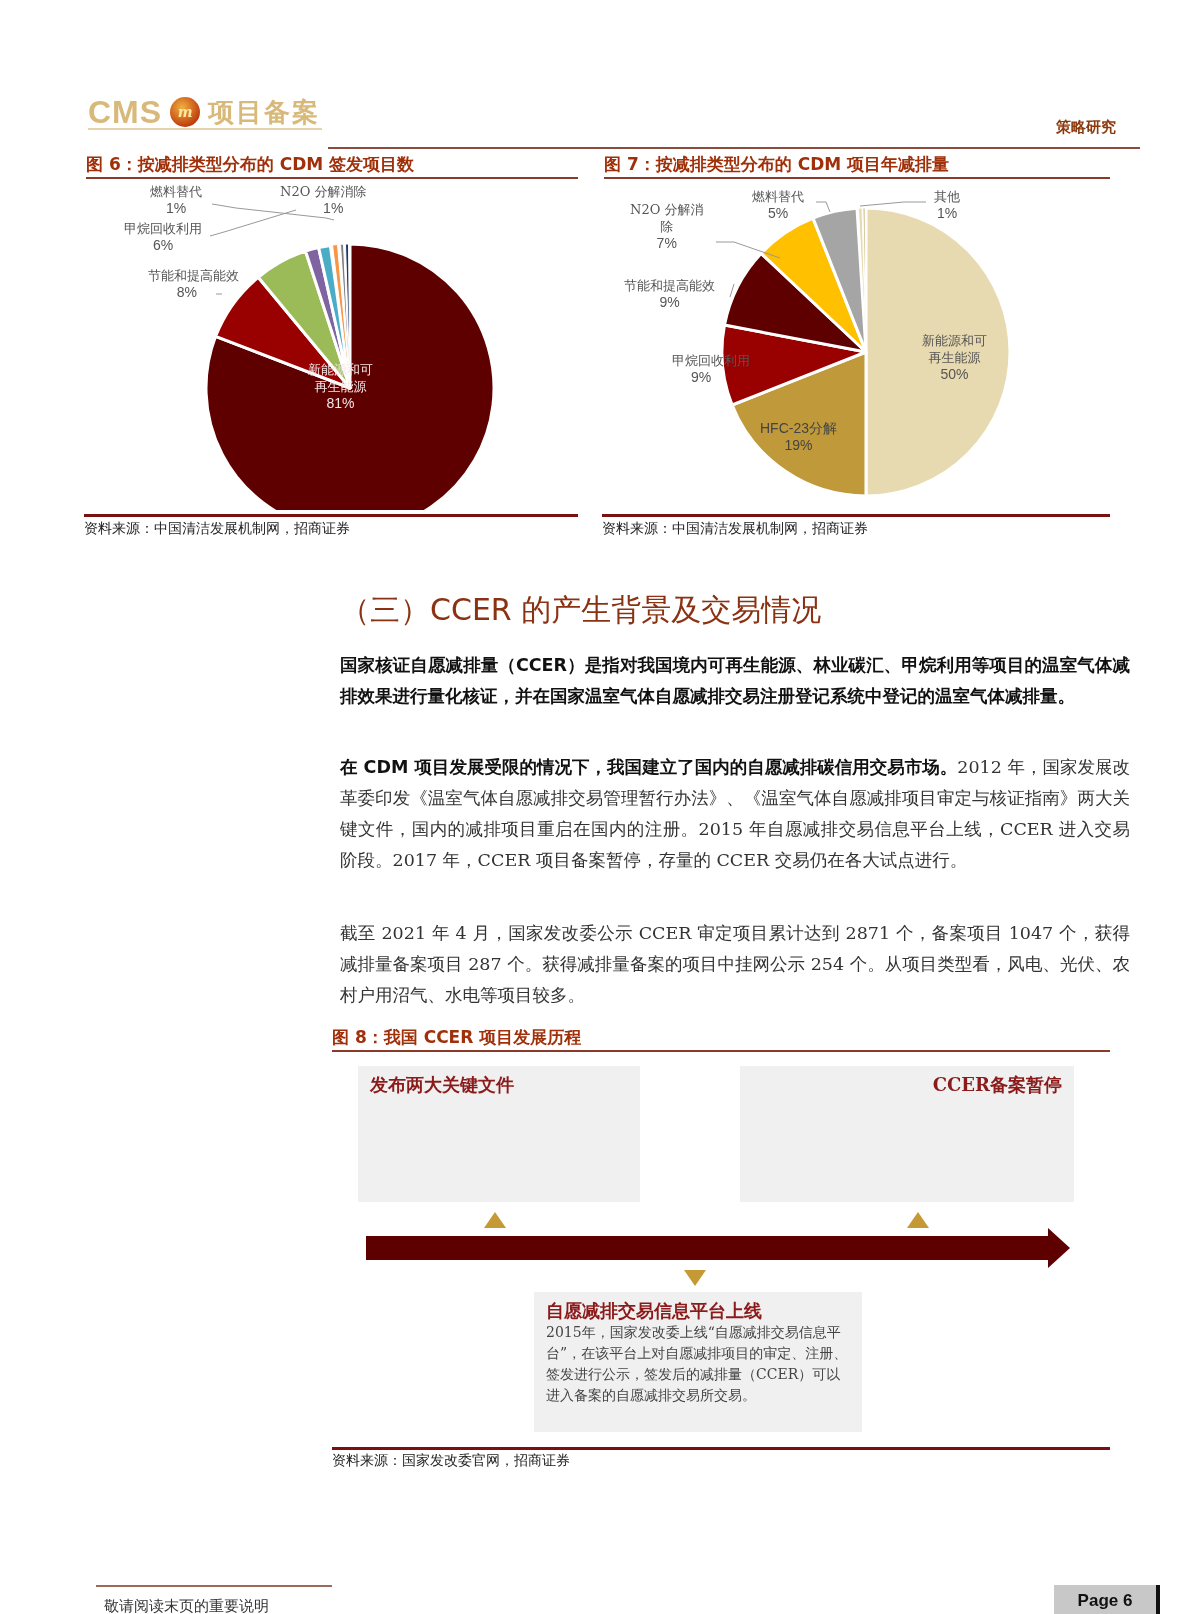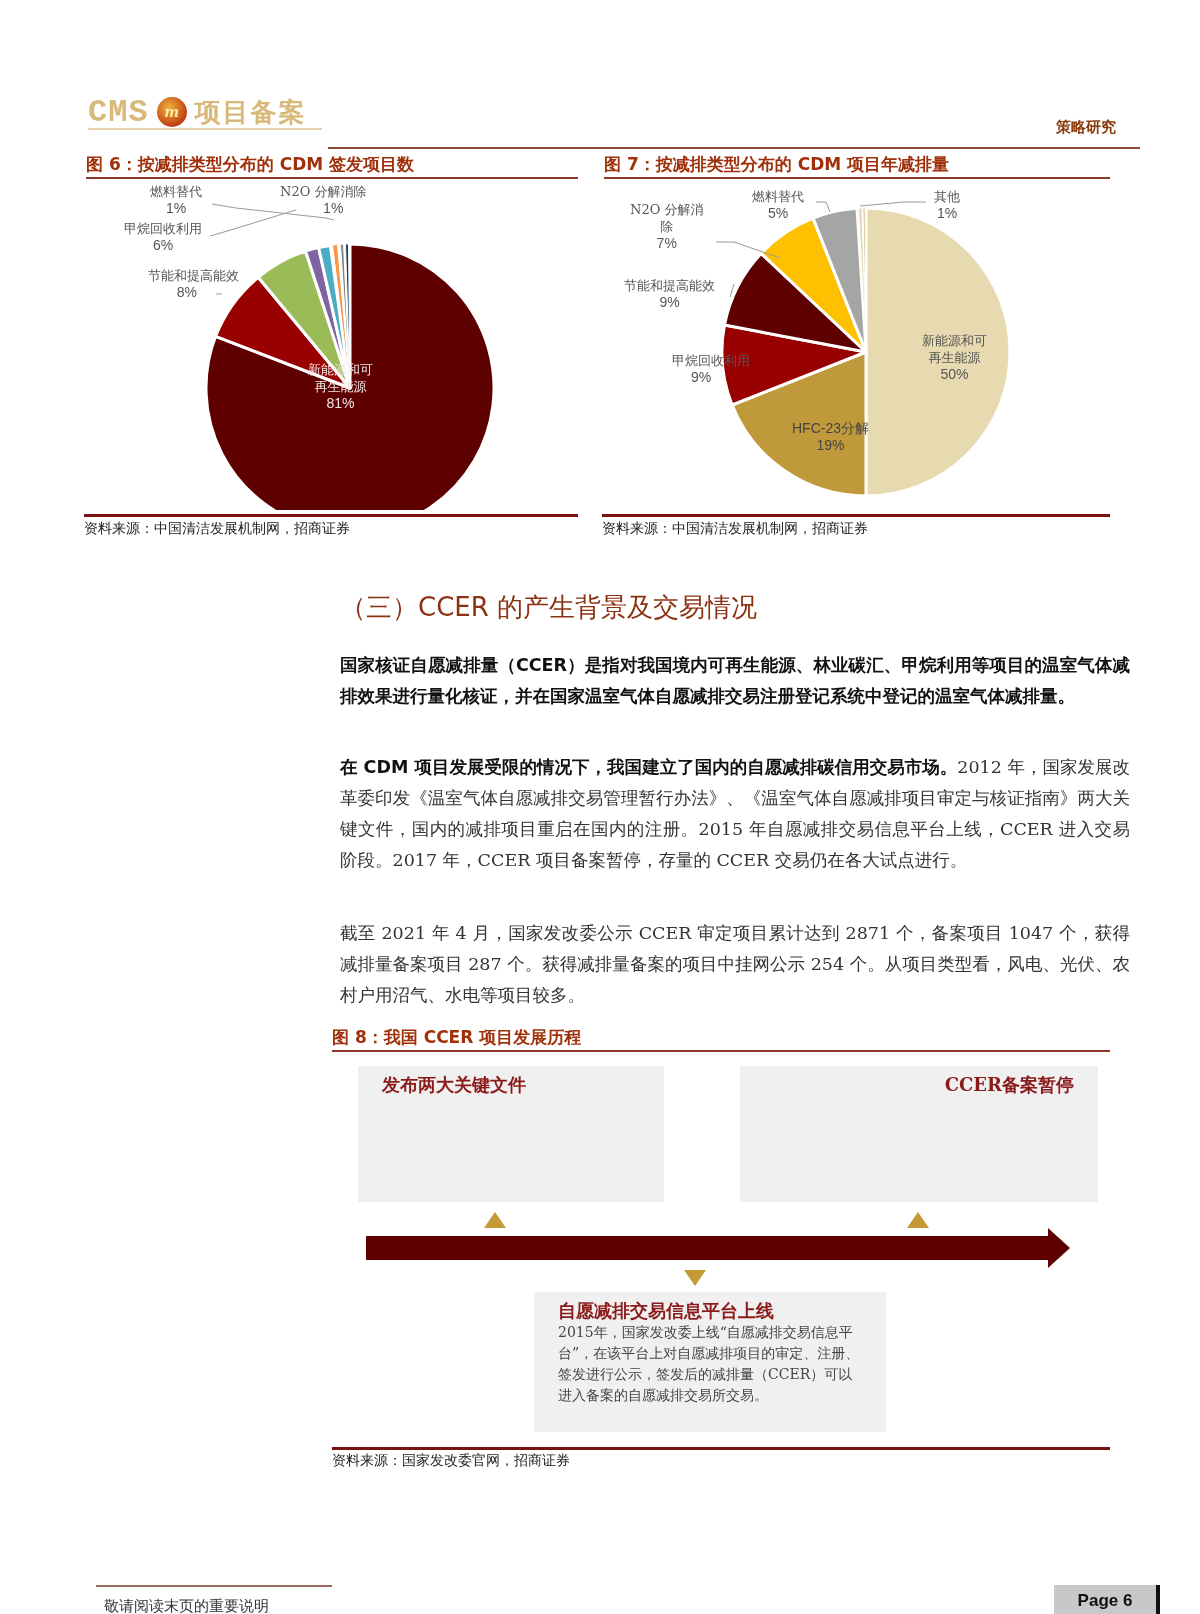--- a/index.html
+++ b/index.html
@@ -1,36 +1,36 @@
 <!DOCTYPE html>
 <html><head>
 <meta charset="utf-8">
 <style>
   html,body{margin:0;padding:0;background:#fff;}
   body{width:1200px;height:1614px;position:relative;overflow:hidden;font-family:"DejaVu Sans","Liberation Sans",sans-serif;color:#222;}
   .abs{position:absolute;}
   .logo{left:88px;top:92px;height:40px;display:flex;align-items:center;}
-  .logo-cms{font-family:Liberation Mono, monospace;font-weight:bold;font-size:32px;color:#d8b97a;letter-spacing:1px;}
+  .logo-cms{font-family:Liberation Sans, sans-serif;font-weight:bold;font-size:32px;color:#d8b97a;letter-spacing:1px;}
   .logo-badge{width:30px;height:30px;border-radius:50%;background:radial-gradient(circle at 40% 35%,#f0b040,#c04010 70%,#901808);margin:0 8px;display:flex;align-items:center;justify-content:center;color:#ffe9a0;font-weight:bold;font-style:italic;font-size:14px;font-family:"DejaVu Serif",serif;}
   .logo-cn{font-family:"DejaVu Serif",serif;font-weight:bold;font-size:26px;color:#d8b97a;letter-spacing:2px;}
   .logo-underline{left:88px;top:128px;width:234px;height:2px;background:#e6d3ad;}
   .hdr-right{right:84px;top:118px;font-family:"DejaVu Serif",serif;font-weight:bold;font-size:15px;color:#8b3a0e;}
   .hdr-line{left:88px;top:147px;width:1052px;height:2px;background:#8b4a3a;}
   .hdr-gap{left:88px;top:144px;width:240px;height:6px;background:#fff;}
   .fig-title{font-family:"DejaVu Sans",sans-serif;font-weight:bold;font-size:17px;color:#a0300a;}
   .fig-rule{height:2px;background:#8b3a2a;}
   .src-rule{height:3px;background:#7b1010;}
   .src{font-family:"DejaVu Serif",serif;font-size:14px;color:#222;}
   .lbl{position:absolute;font-family:"DejaVu Serif",serif;font-size:13px;color:#555;text-align:center;line-height:17px;white-space:nowrap;}
   .lbl .pct{font-family:"Liberation Sans",sans-serif;font-size:14px;}
   .lbl-in{color:#f2e6e6;}
-  .section-h{left:340px;top:590px;font-size:26px;color:#8b3212;font-family:"DejaVu Sans",sans-serif;}
+  .section-h{left:340px;top:590px;font-size:30px;color:#8b3212;font-family:"DejaVu Sans",sans-serif;}
   .para{left:340px;width:790px;font-family:"DejaVu Serif",serif;font-size:17.5px;line-height:31px;color:#333;text-align:justify;}
   .para b{color:#111;font-family:"DejaVu Sans",sans-serif;}
-  .tl-box{background:#f0f0f0;padding:8px 24px;font-family:"DejaVu Serif",serif;color:#333;}
+  .tl-box{background:#f0f0f0;padding:8px 12px;font-family:"DejaVu Serif",serif;color:#333;}
   .tl-box .t{font-weight:bold;font-size:18px;color:#8b1a1a;line-height:22px;}
   .tl-box .d{font-size:14px;line-height:21px;color:#444;}
   .tri-up{width:0;height:0;border-left:11px solid transparent;border-right:11px solid transparent;border-bottom:16px solid #c59a35;}
   .tri-down{width:0;height:0;border-left:11px solid transparent;border-right:11px solid transparent;border-top:16px solid #c59a35;}
   .footer-rule{left:96px;top:1585px;width:236px;height:2px;background:#9a6a5a;}
   .footer-note{left:104px;top:1597px;font-family:"DejaVu Serif",serif;font-size:15px;color:#333;}
   .page-box{left:1054px;top:1585px;width:102px;height:32px;background:#c8c8c8;display:flex;align-items:center;justify-content:center;font-family:"Liberation Sans",sans-serif;font-weight:bold;font-size:17px;color:#111;}
   .page-edge{left:1156px;top:1585px;width:4px;height:32px;background:#111;}
 </style>
 </head>
@@ -143,21 +143,21 @@
     <div class="pct">1%</div>
 </div>
 <div class="lbl" style="left:624px;top:277px;">
   <div>节能和提高能效</div>
     <div class="pct">9%</div>
 </div>
 <div class="lbl" style="left:672px;top:352px;">
   <div>甲烷回收利用</div>
     <div class="pct" style="margin-right:20px;">9%</div>
 </div>
-<div class="lbl" style="left:760px;top:420px;color:#444;margin-left:32px;">
+<div class="lbl" style="left:760px;top:420px;color:#444;">
   <div class="pct">HFC-23分解</div>
     <div class="pct">19%</div>
 </div>
 <div class="lbl" style="left:922px;top:332px;color:#555;">
   <div>新能源和可</div>
     <div>再生能源</div>
     <div class="pct">50%</div>
 </div>
 
 <div class="abs src-rule" style="left:602px;top:514px;width:508px;"></div>

